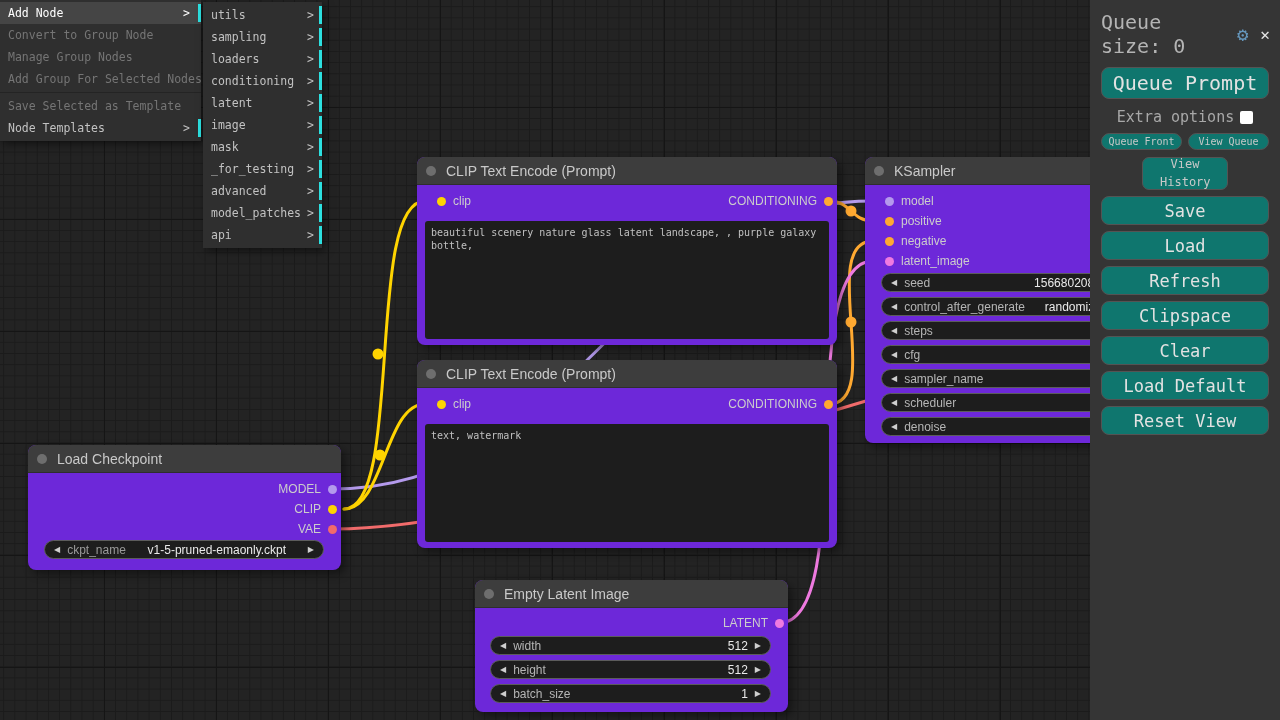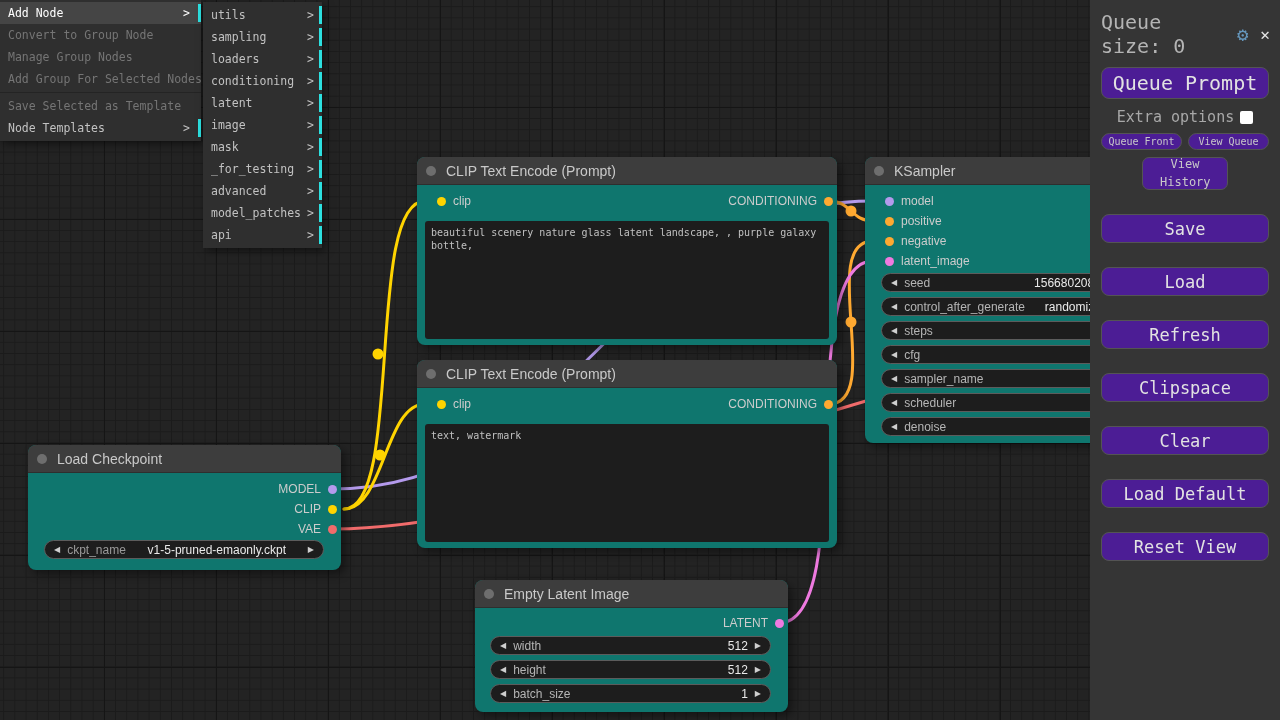--- a/index.html
+++ b/index.html
@@ -18,21 +18,21 @@
       linear-gradient(90deg,#1b1b1b 1px, transparent 1px);
     background-size:112px 112px, 112px 112px, 11.2px 11.2px, 11.2px 11.2px;
     background-position:-8px -5px;
   }
 
   
   #wires { position:absolute; inset:0; z-index:1; }
   #wires path { fill:none; stroke-width:3; stroke-linecap:round; }
 
   
-  .node { position:absolute; z-index:2; background:#0f766e; border-radius:8px;
+  .node { position:absolute; z-index:2; background:#6d28d9; border-radius:8px;
           box-shadow:4px 4px 10px rgba(0,0,0,.45); color:#c8c8c8; }
   .node-title { height:28px; background:#3d3d3d; border-radius:8px 8px 0 0;
                 display:flex; align-items:center; font-size:14px; color:#c9c9c9;
                 border-bottom:1px solid #2e2e2e; }
   .tdot { width:10px; height:10px; border-radius:50%; background:#6e6e6e;
           margin:0 10px 0 9px; flex:0 0 auto; }
   .prow { position:absolute; left:0; right:0; height:20px; display:flex;
           align-items:center; font-size:12px; color:#ccc;padding-left:16px; }
   .prow.out { justify-content:flex-end; }
   .pdot { width:9px; height:9px; border-radius:50%; flex:0 0 auto; }
@@ -53,32 +53,32 @@
   .widget.centerval .wvalue { margin:0 auto; }
 
   
   #sidebar { position:absolute; left:1090px; top:0; width:190px; height:720px;
              background:#353535; z-index:5;
              font-family:"DejaVu Sans Mono", monospace; color:#cfcfcf; }
   #queue-row { display:flex; align-items:center; padding:10px 10px 0 11px; }
   #queue-size { font-size:20px; color:#b4b4b4; }
   #gear { font-size:19px; color:#6596bb; margin-left:8px; line-height:1; cursor:pointer; }
   #close-x { font-size:16px; color:#e4e4e4; margin-left:12px; font-weight:bold; cursor:pointer; }
-  .btn { background:#4c1d95; border:1px solid #545454; border-radius:8px; color:#e2e2e2;
+  .btn { background:#0f766e; border:1px solid #545454; border-radius:8px; color:#e2e2e2;
          display:flex; align-items:center; justify-content:center; cursor:pointer; }
   #queue-prompt { margin:9px 11px 0 11px; height:32px; font-size:20px; }
   #extra-row { display:flex; align-items:center; justify-content:center; margin-top:9px; }
   #extra-label { font-size:15px; color:#a8a8a8; }
   #extra-check { width:13px; height:13px; background:#fff; border-radius:2px; margin-left:6px; cursor:pointer; }
   #small-row { display:flex; gap:6px; margin:7px 11px 0 11px; }
   #small-row .btn { flex:1; height:17px; font-size:10px; border-radius:9px; color:#c8c8c8; }
   #view-history { margin:7px auto 0 auto; width:86px; height:33px; font-size:12px;
                   border-radius:7px; color:#c8c8c8; }
   #view-history span { display:block; width:50px; text-align:center; line-height:1.45; }
-  .bigbtn { margin:24px 11px 0 11px; height:29px; font-size:17px; }
+  .bigbtn { margin:6px 11px 0 11px; height:29px; font-size:17px; }
   .bigbtn:first-of-type { margin-top:14px; }
 
   
   .ctxmenu { position:absolute; z-index:6; background:#2f2f2f; padding:2px 0;
              font-family:"DejaVu Sans Mono", monospace; font-size:11.5px;
              box-shadow:3px 3px 8px rgba(0,0,0,.5); }
   #menu-main { left:0; top:0; width:201px; }
   #menu-sub  { left:203px; top:2px; width:119px; }
   .mrow { position:relative; height:22px; line-height:22px; padding:0 8px;
           color:#c2c2c2; white-space:nowrap; cursor:pointer; }

